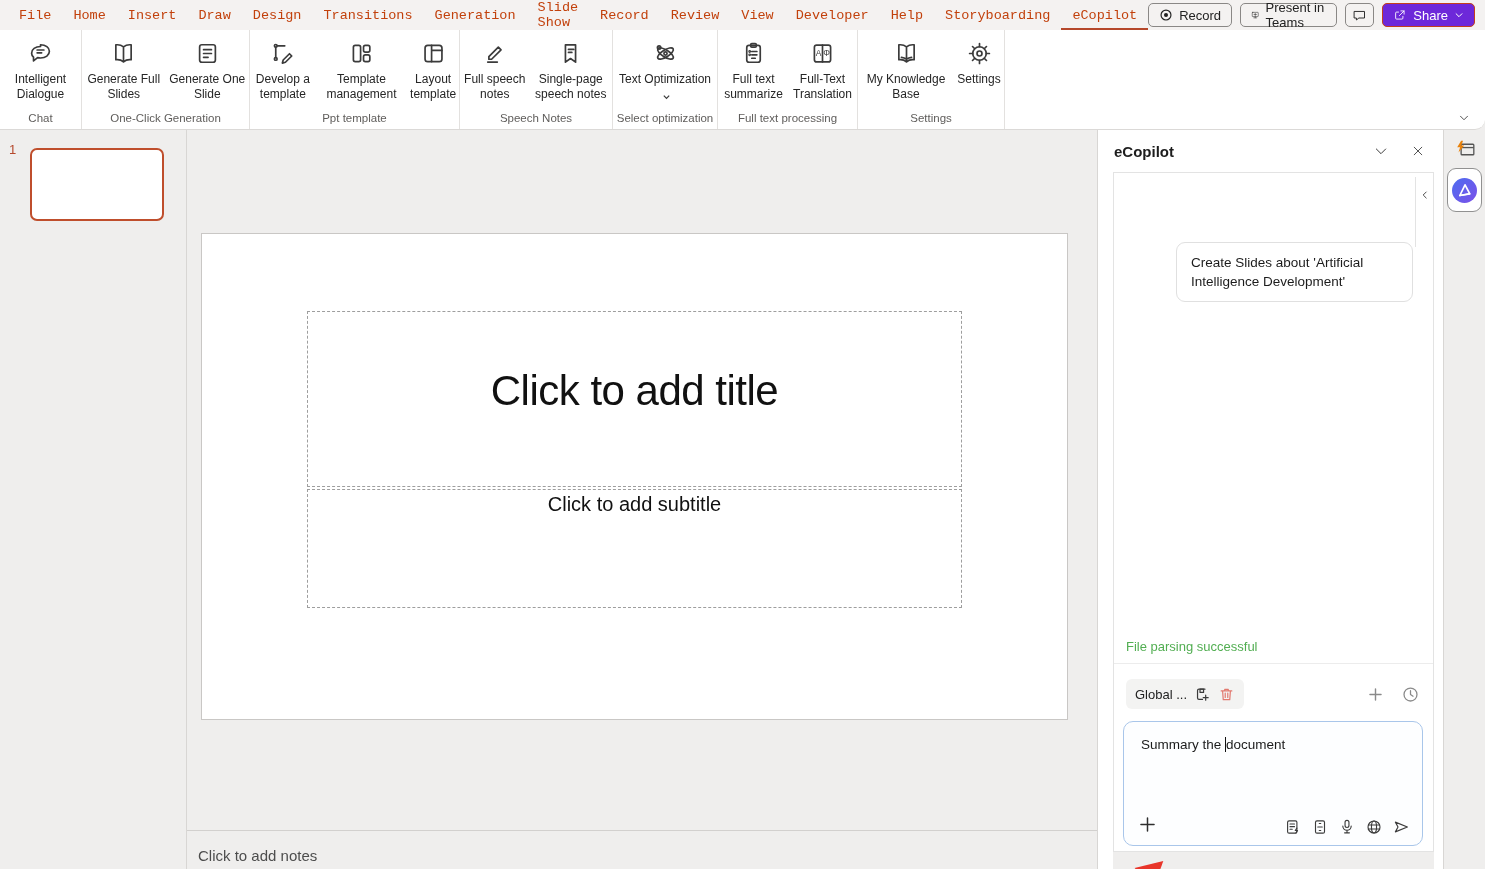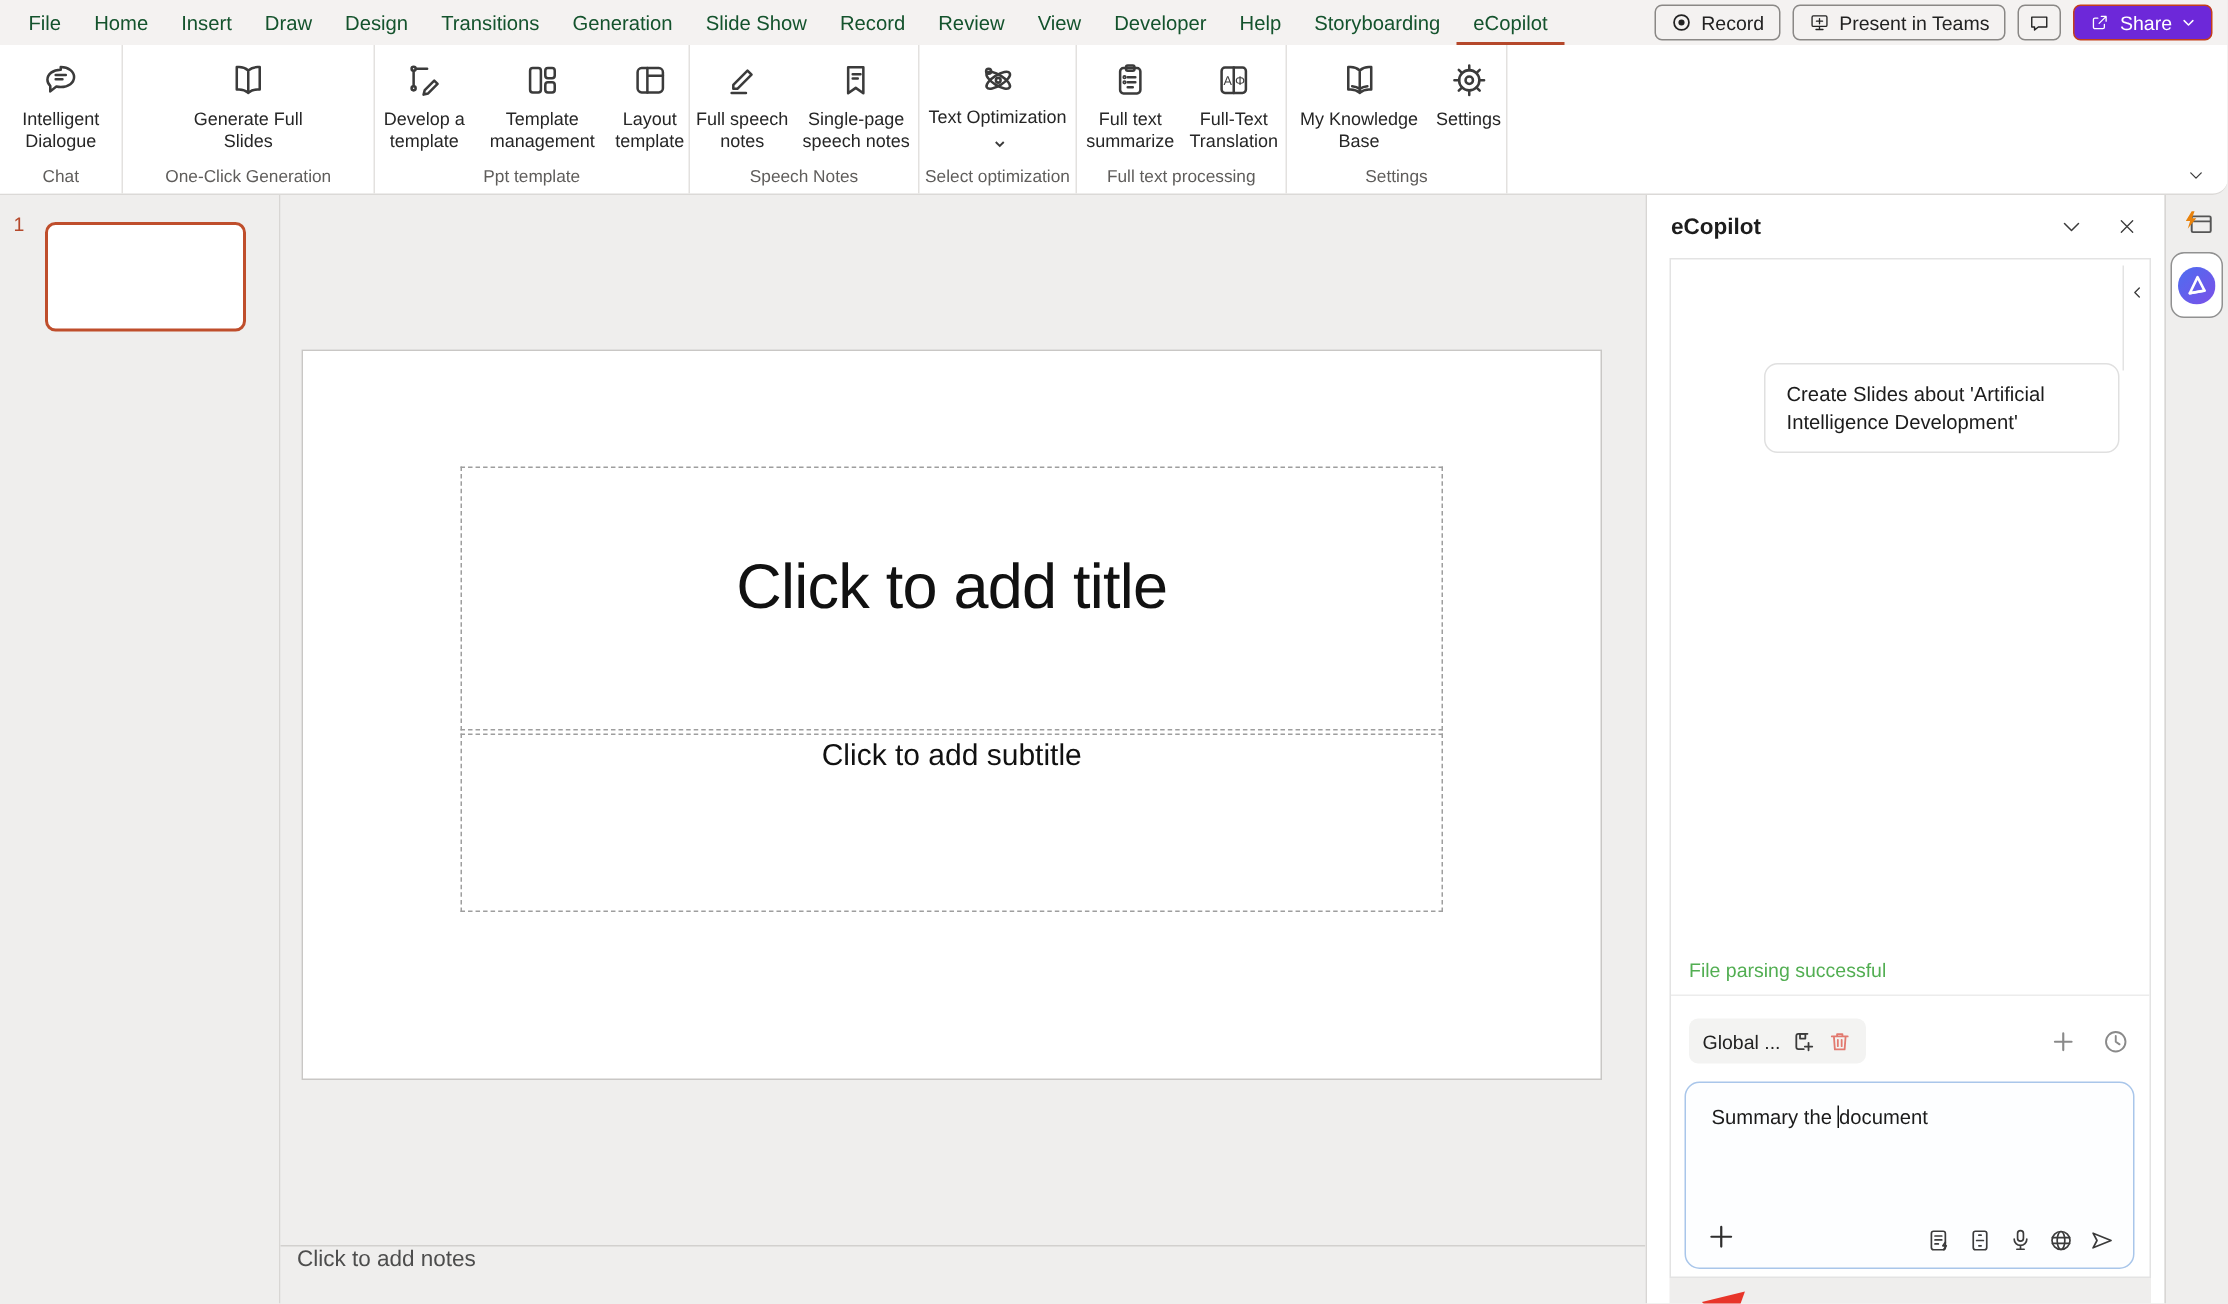--- a/index.html
+++ b/index.html
@@ -3,21 +3,21 @@
 <meta charset="utf-8">
 <style>
   * { margin:0; padding:0; box-sizing:border-box; }
   html,body { width:1485px; height:869px; overflow:hidden; }
   body { font-family:"Liberation Sans", sans-serif; background:#efeeed; color:#262626; }
   #app { position:relative; width:1485px; height:869px; }
 
   
   .titlebar { position:absolute; left:0; top:0; width:1485px; height:30px; background:#f4f2f1; display:flex; align-items:stretch; }
   .menu { display:flex; align-items:stretch; padding-left:8px; }
-  .menu-item { display:flex; align-items:center; padding:0 11px; font-size:13.5px; color:#14532d; cursor:default; border-bottom:2.5px solid transparent; padding-top:2px; }
+  .menu-item { display:flex; align-items:center; padding:0 11px; font-size:13.5px; color:#c2410c; cursor:default; border-bottom:2.5px solid transparent; padding-top:2px;font-family:Liberation Mono, monospace; }
   .menu-item.active { border-bottom-color:#b5482b; }
   .tb-actions { margin-left:auto; display:flex; align-items:center; gap:8px; padding-right:10px; }
   .tb-btn { display:flex; align-items:center; gap:6px; height:24px; padding:0 10px; border:1px solid #8a8886; border-radius:5px; font-size:13px; color:#222; background:transparent; }
   .tb-btn svg { display:block; }
   .tb-btn.icon-only { padding:0 6px; }
   .tb-btn.share { background:#6d28d9; border-color:#c43e1c; color:#fff; }
 
   
   .ribbon { position:absolute; left:0; top:30px; width:1485px; height:100px; background:#fff; border-bottom:1px solid #dbd9d7; border-bottom-right-radius:10px; }
   .rgroups { display:flex; align-items:stretch; height:100%; }
@@ -38,21 +38,21 @@
   .thumb { position:absolute; left:30px; top:18px; width:134px; height:73px; background:#fff; border:2.5px solid #bf4e2c; border-radius:7px; }
 
   
   .editor { position:absolute; left:187px; top:130px; width:910px; height:739px; background:#efeeed; }
   .canvas { position:absolute; left:14px; top:103px; width:867px; height:487px; background:#fff; border:1px solid #c9c7c5; }
   .ph { position:absolute; border:1.5px dashed #9e9e9e; display:flex; flex-direction:column; align-items:center; }
   .ph-title { left:105px; top:77px; width:655px; height:176px; justify-content:center; padding-bottom:16px; }
   .ph-title .ph-text { font-size:42px; letter-spacing:-0.5px; color:#111; }
   .ph-subtitle { left:105px; top:255px; width:655px; height:119px; justify-content:flex-start; padding-top:3px; }
   .ph-subtitle .ph-text { font-size:20px; color:#111;text-align:center; }
-  .notes-bar { position:absolute; left:0; right:0; top:700px; border-top:1px solid #d2d0ce; padding:0 0 0 11px; }
+  .notes-bar { position:absolute; left:0; right:0; top:700px; border-top:1px solid #d2d0ce; padding:16px 0 0 11px; }
   .notes-text { font-size:15px; color:#4d4d4d; }
 
   
   .copilot { position:absolute; left:1097px; top:130px; width:346px; height:739px; background:#fff; border-left:1px solid #d8d6d4; }
   .cp-header { position:absolute; left:0; top:0; right:0; height:42px; display:flex; align-items:center; padding:0 18px 0 16px; }
   .cp-title { font-size:15px; font-weight:bold; color:#1d1d1d; }
   .cp-header-icons { margin-left:auto; display:flex; align-items:center; gap:22px; }
   .cp-box { position:absolute; left:15px; top:42px; width:321px; height:680px; border:1px solid #e3e3e3; background:#fff; }
   .collapse-handle { position:absolute; right:0; top:4px; width:18px; height:70px; border-left:1px solid #e3e3e3; display:flex; justify-content:center; padding-top:12px; }
   .sugg-row { position:absolute; left:22px; top:26px; display:flex; align-items:center; gap:14px; }
@@ -165,20 +165,29 @@
       <div class="rgroup" style="width:168px">
         <div class="rbuttons">
           <div class="rbtn" style="width:84px">
             <div class="rbtn-icon">
                 <svg width="27" height="27" viewBox="0 0 24 24">
                   <path d="M12 6.2c-1.5-1.3-3.4-2-5.4-2H5.2v13.3h1.4c2 0 3.9.7 5.4 2 1.5-1.3 3.4-2 5.4-2h1.4V4.2h-1.4c-2 0-3.9.7-5.4 2z M12 6.2v13.3"></path>
                 </svg>
               </div>
             <span class="rbtn-label">Generate Full Slides</span>
           </div>
+          <div class="rbtn" style="width:84px">
+            <div class="rbtn-icon">
+                <svg width="27" height="27" viewBox="0 0 24 24">
+                  <rect x="5" y="4.2" width="14" height="15.6" rx="2"></rect>
+                  <path d="M8.5 8.6h7 M8.5 12h7 M8.5 15.4h4"></path>
+                </svg>
+              </div>
+            <span class="rbtn-label">Generate One Slide</span>
+          </div>
         </div>
         <div class="rgroup-label">One-Click Generation</div>
       </div>
 
       <div class="rgroup" style="width:210px">
         <div class="rbuttons">
           <div class="rbtn" style="width:66px">
             <div class="rbtn-icon">
                 <svg width="27" height="27" viewBox="0 0 24 24">
                   <circle cx="6" cy="5.2" r="1.2"></circle>

